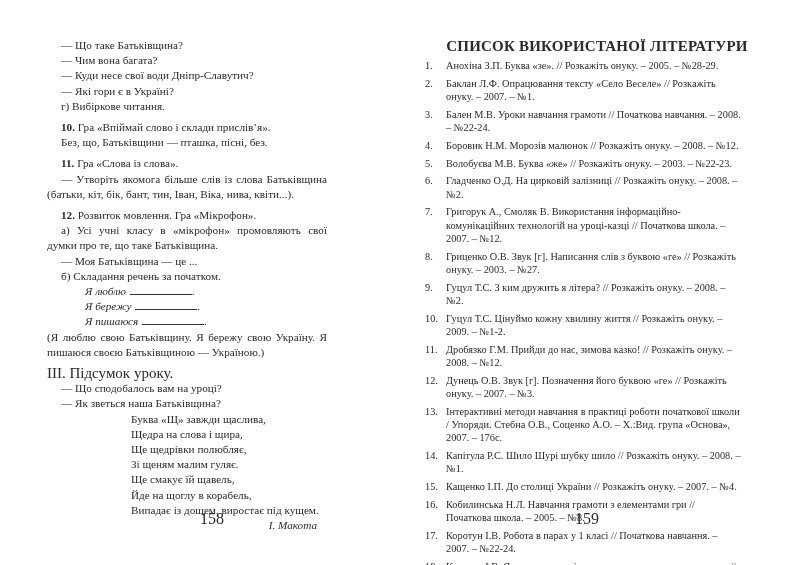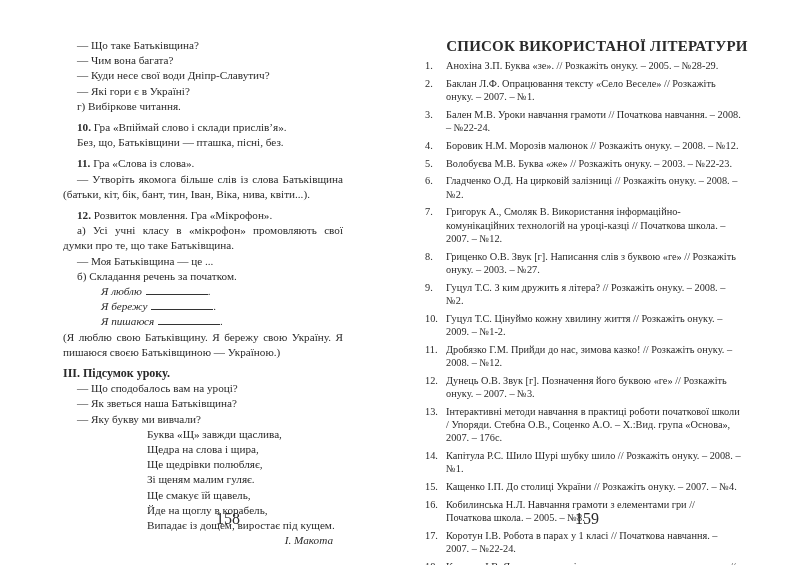--- a/index.html
+++ b/index.html
@@ -3,38 +3,38 @@
   <meta charset="utf-8">
   <style>
     html, body { margin: 0; padding: 0; }
     body {
       width: 800px; height: 565px; overflow: hidden;
       background: #ffffff;
       font-family: "Liberation Serif", "DejaVu Serif", serif;
       color: #2a2a2a;
       position: relative;
     }
-    .page { position: absolute; top: 0; height: 565px; margin-left: 16px; }
+    .page { position: absolute; top: 0; height: 565px; }
     .page-left { left: 0; width: 400px; }
     .page-right { left: 400px; width: 400px; }
 
     
     .left-content { position: absolute; left: 47px; top: 38px; width: 280px; font-size: 11.2px; line-height: 15.2px; }
     .ln { white-space: nowrap; }
     .ind1 { padding-left: 14px; }
     .ind-blank { padding-left: 38px; font-style: italic; }
     .gap { height: 6px; }
     .b { font-weight: bold; }
     .it { }
     .justify { text-align: justify; white-space: normal; }
     .first-indent { text-indent: 14px; }
     .blank { display: inline-block; width: 62px; border-bottom: 1px solid #333; height: 10px; vertical-align: baseline; margin-left: 4px; }
     .poem { padding-left: 84px; }
     .author { text-align: right; padding-right: 10px; font-style: italic; }
-    .section { font-weight: bold; font-size: 12px; }
+    .section { font-weight: normal; font-size: 15px; }
 
     .pagenum { position: absolute; top: 510px; font-size: 16px; }
     .pagenum-left { left: 200px; }
     .pagenum-right { left: 575px; }
 
     
     .right-content { position: absolute; left: 422px; top: 40px; width: 350px; font-size: 10.3px; line-height: 13.4px; }
     .bib-title { text-align: center; font-weight: bold; font-size: 15px; margin-bottom: 6px; letter-spacing: 0.2px; }
     .bib-item { display: flex; margin-bottom: 4.2px; }
     .bib-num { width: 24px; flex: 0 0 24px; text-align: left; padding-left: 3px; box-sizing: border-box; }
@@ -66,21 +66,20 @@
     <div class="ln ind1">б) Складання речень за початком.</div>
     <div class="ln ind-blank"><span>Я люблю</span><span class="blank"></span>.</div>
     <div class="ln ind-blank"><span>Я бережу</span><span class="blank"></span>.</div>
     <div class="ln ind-blank"><span>Я пишаюся</span><span class="blank"></span>.</div>
     <div class="justify it">(Я люблю свою Батьківщину. Я бережу свою Україну. Я пишаюся своєю Батьківщиною — Україною.)</div>
     <div class="gap"></div>
 
     <div class="ln section">ІІІ. Підсумок уроку.</div>
     <div class="ln ind1">— Що сподобалось вам на уроці?</div>
     <div class="ln ind1">— Як зветься наша Батьківщина?</div>
-    <div class="ln ind1">— Яку букву ми  вивчали?</div>
 
     <div class="poem">
       <div class="ln">Буква «Щ» завжди щаслива,</div>
       <div class="ln">Щедра на слова і щира,</div>
       <div class="ln">Ще щедрівки полюбляє,</div>
       <div class="ln">Зі щеням малим гуляє.</div>
       <div class="ln">Ще смакує їй щавель,</div>
       <div class="ln">Йде на щоглу в корабель,</div>
       <div class="ln">Випадає із дощем, виростає під кущем.</div>
     </div>

